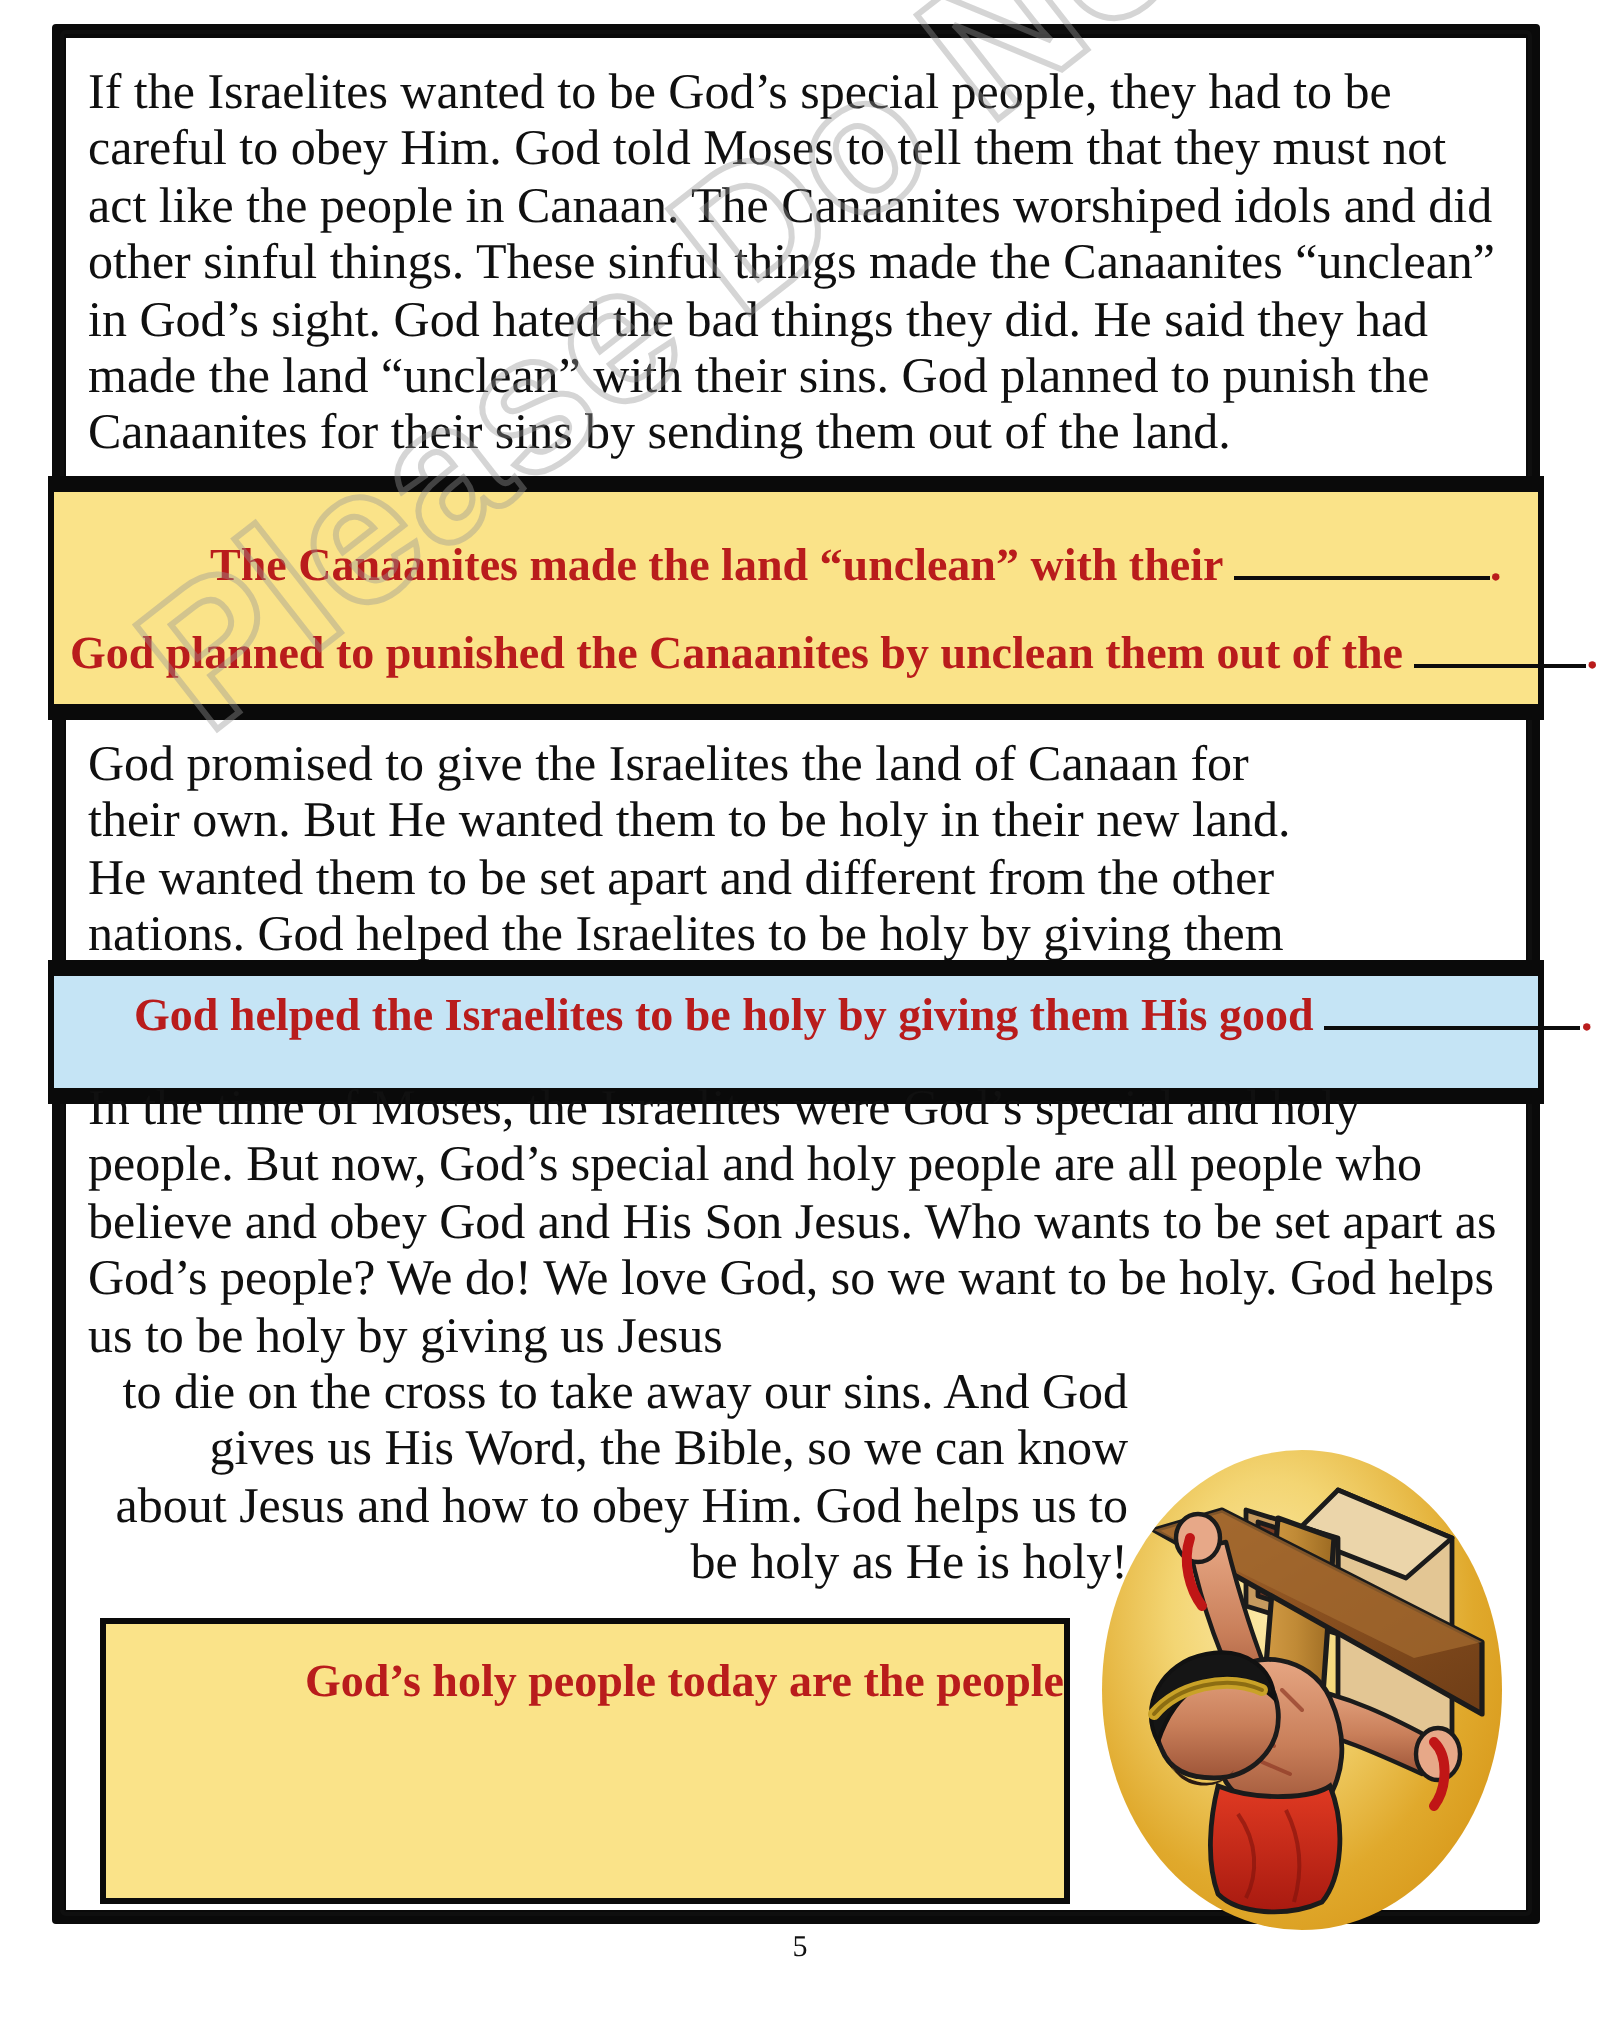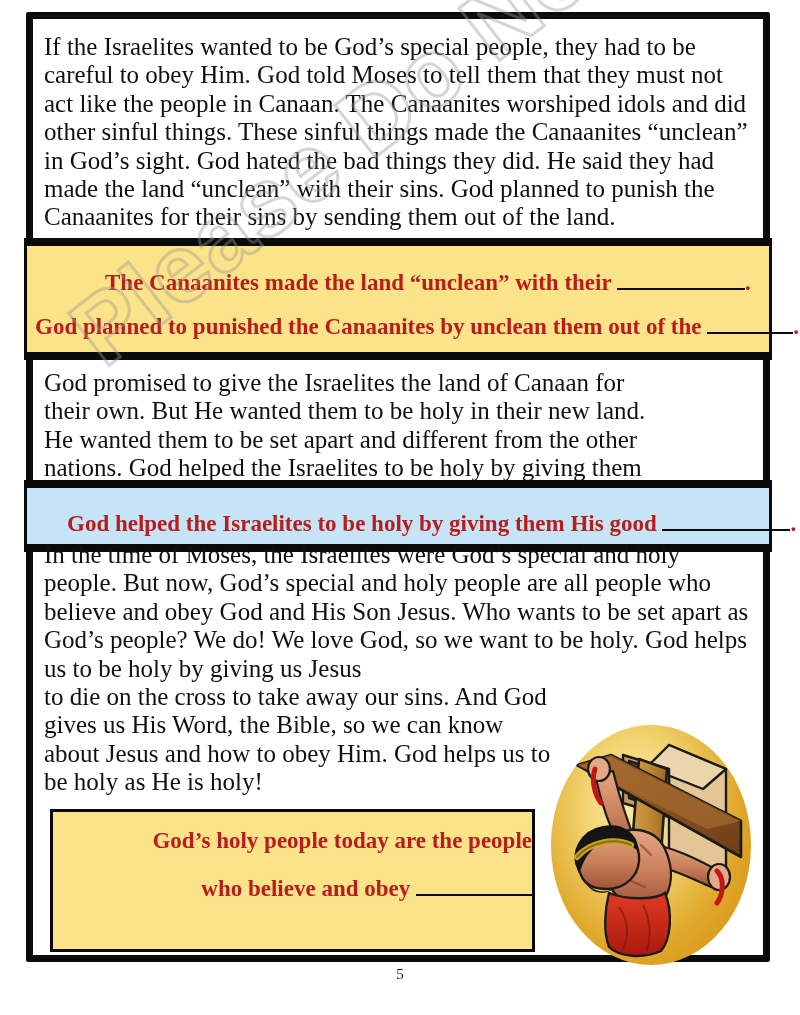--- a/index.html
+++ b/index.html
@@ -127,21 +127,21 @@
   #box-canaanites .ansline:nth-child(2) { position: absolute; left: 8px;  top: 63px; }
 
   
   #box-laws {
     position: absolute;
     left: -9px;
     top: 466px;
     width: 748px;
     height: 62px;
   }
-  #box-laws .ansline { position: absolute; left: 40px; top: 18px; }
+  #box-laws .ansline { position: absolute; left: 40px; top: 2px; }
 
   
   #box-today {
     position: absolute;
     left: 17px;
     top: 790px;
     width: 485px;
     height: 143px;
     text-align: center;
   }
@@ -154,21 +154,21 @@
   #para-1 { position: absolute; left: 0;  top: 14px;  width: 730px; }
   #para-2 { position: absolute; left: 0;  top: 350px; width: 652px; }
   #para-3 { position: absolute; left: 0;  top: 522px; width: 730px; }
 
   #rule-1 { position: absolute; left: -9px; top: 219px; width: 748px; }
   #rule-2 { position: absolute; left: -9px; top: 336px; width: 748px; }
   #rule-3 { position: absolute; left: -9px; top: 461px; width: 748px; }
   #rule-4 { position: absolute; left: -9px; top: 528px; width: 748px; }
 
   
-  .narrow { width: 520px; }
+  .narrow { width: 520px; text-align: right; }
 
   
   #illustration {
     position: absolute;
     left: 518px;
     top: 706px;
     width: 200px;
     height: 240px;
   }
   #illu-oval {
@@ -236,24 +236,20 @@
 
     <div class="rule" id="rule-4"></div>
 
     <div class="para" id="para-3">
       <p>In the time of Moses, the Israelites were God’s special and holy people. But now, God’s special and holy people are all people who believe and obey God and His Son Jesus. Who wants to be set apart as God’s people? We do! We love God, so we want to be holy. God helps us to be holy by giving us Jesus</p>
       <p class="narrow">to die on the cross to take away our sins. And God gives us His Word, the Bible, so we can know about Jesus and how to obey Him. God helps us to be holy as He is holy!</p>
     </div>
 
     <div class="ansbox yellow" id="box-today">
       <div class="ansline">God’s holy people today are the people</div>
-      <div class="ansline">
-        <span>who believe and obey</span>
-        <span class="blank b-lg"></span><span></span>
-      </div>
     </div>
 
     <div id="illustration">
       <div id="illu-oval">
         <svg viewBox="0 0 200 240" width="200" height="240">
           <defs>
             <linearGradient id="woodA" x1="0" y1="0" x2="1" y2="1">
               <stop offset="0%" stop-color="#A86B32"></stop>
               <stop offset="45%" stop-color="#8C5221"></stop>
               <stop offset="100%" stop-color="#6E3D16"></stop>

